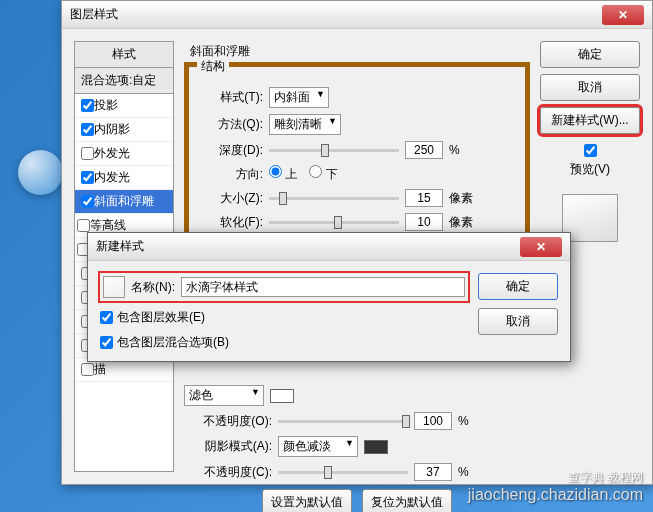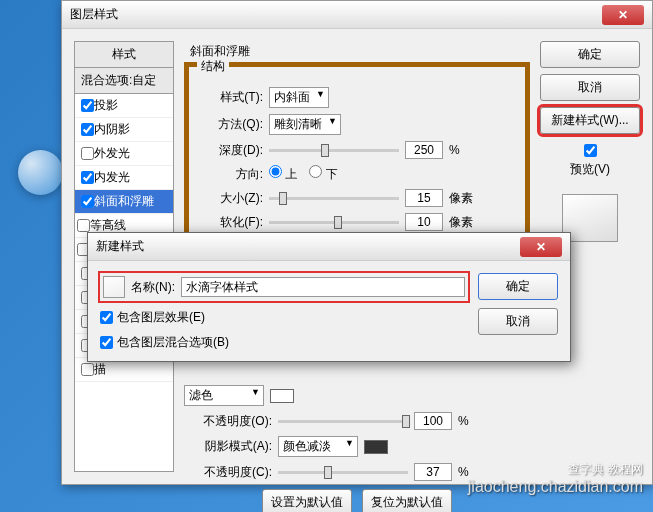--- a/index.html
+++ b/index.html
@@ -27,21 +27,21 @@
 .slider { flex: 1; height: 3px; background: #ccc; position: relative; max-width: 130px; }
 .slider-thumb { position: absolute; top: -5px; width: 8px; height: 13px; background: #ddd; border: 1px solid #666; }
 .num-input { width: 38px; border: 1px solid #999; text-align: center; padding: 1px; background: #fff; }
 .radio-row { display: flex; gap: 12px; align-items: center; }
 .right-panel { width: 100px; display: flex; flex-direction: column; gap: 6px; }
 .btn { border: 1px solid #888; background: linear-gradient(#fdfdfd, #e5e5e5); padding: 4px 8px; text-align: center; cursor: pointer; border-radius: 3px; }
 .btn.highlight { outline: 3px solid #e03030; }
 .preview-check { display: flex; align-items: center; gap: 4px; justify-content: center; margin: 4px 0; flex-direction: column; }
 .preview-box { width: 56px; height: 48px; background: linear-gradient(160deg, #fff, #ddd); border: 1px solid #999; margin: 6px auto; }
 .bottom-btns { display: flex; gap: 10px; justify-content: center; margin-top: 8px; }
-.watermark { position: absolute; right: 10px; bottom: 16px; color: #fff; text-align: right; font-size: 14px; text-shadow: 1px 1px 2px rgba(0,0,0,0.6); }
+.watermark { position: absolute; right: 10px; bottom: 8px; color: #fff; text-align: right; font-size: 14px; text-shadow: 1px 1px 2px rgba(0,0,0,0.6); }
 .watermark .sub { font-size: 16px; color: #ddd; }
 
 .sub-dialog { position: absolute; left: 87px; top: 232px; width: 484px; height: 130px; background: #f0f0f0; border: 1px solid #666; box-shadow: 3px 3px 12px rgba(0,0,0,0.5); z-index: 10; }
 .sub-body { padding: 12px; display: flex; gap: 10px; }
 .sub-left { flex: 1; }
 .name-row { display: flex; align-items: center; gap: 6px; outline: 2px solid #e03030; padding: 3px; }
 .name-icon { width: 22px; height: 22px; border: 1px solid #999; background: linear-gradient(160deg, #fff, #eee); }
 .name-input { flex: 1; border: 1px solid #999; padding: 2px 4px; background: #fff; }
 .check-row { display: flex; align-items: center; gap: 4px; margin-top: 8px; }
 .sub-right { width: 80px; display: flex; flex-direction: column; gap: 8px; }

